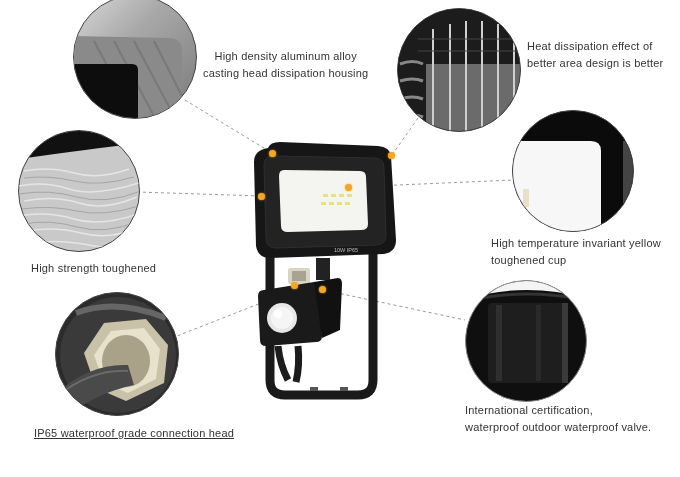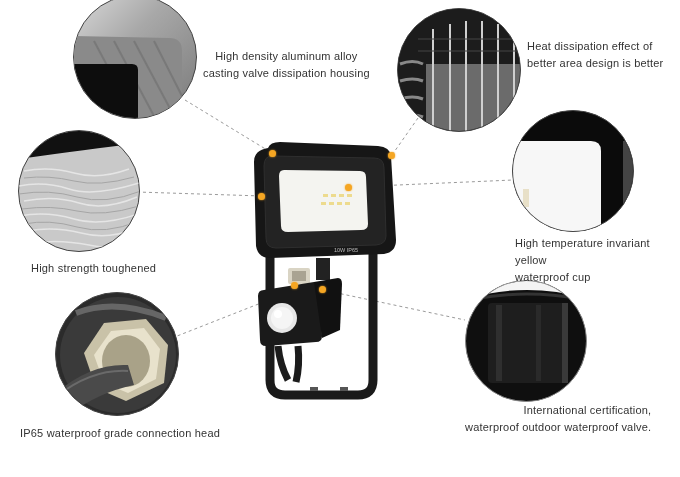--- a/index.html
+++ b/index.html
@@ -157,37 +157,37 @@
 
 <div class="dot" style="left:269px; top:150px;"></div>
 <div class="dot" style="left:388px; top:152px;"></div>
 <div class="dot" style="left:258px; top:193px;"></div>
 <div class="dot" style="left:345px; top:184px;"></div>
 <div class="dot" style="left:291px; top:282px;"></div>
 <div class="dot" style="left:319px; top:286px;"></div>
 
 <div class="label" style="left:203px; top:48px;text-align:center;">
   <div>High density aluminum alloy</div>
-  <div>casting valve dissipation housing</div>
+  <div>casting head dissipation housing</div>
 </div>
 
 <div class="label" style="left:527px; top:38px;">
   <div>Heat dissipation effect of</div>
   <div>better area design is better</div>
 </div>
 
 <div class="label" style="left:31px; top:260px;">
   <div>High strength toughened</div>
 </div>
 
-<div class="label" style="left:491px; top:235px;margin-left:24px;">
+<div class="label" style="left:491px; top:235px;">
   <div>High temperature invariant yellow</div>
-  <div>waterproof cup</div>
+  <div>toughened cup</div>
 </div>
 
-<div class="label" style="left:20px; top:425px;">
+<div class="label" style="left:34px; top:425px;text-decoration:underline;">
   <div>IP65 waterproof grade connection head</div>
 </div>
 
-<div class="label" style="left:465px; top:402px;text-align:right;">
+<div class="label" style="left:465px; top:402px;">
   <div>International certification,</div>
   <div>waterproof outdoor waterproof valve.</div>
 </div>
 
 </body></html>

